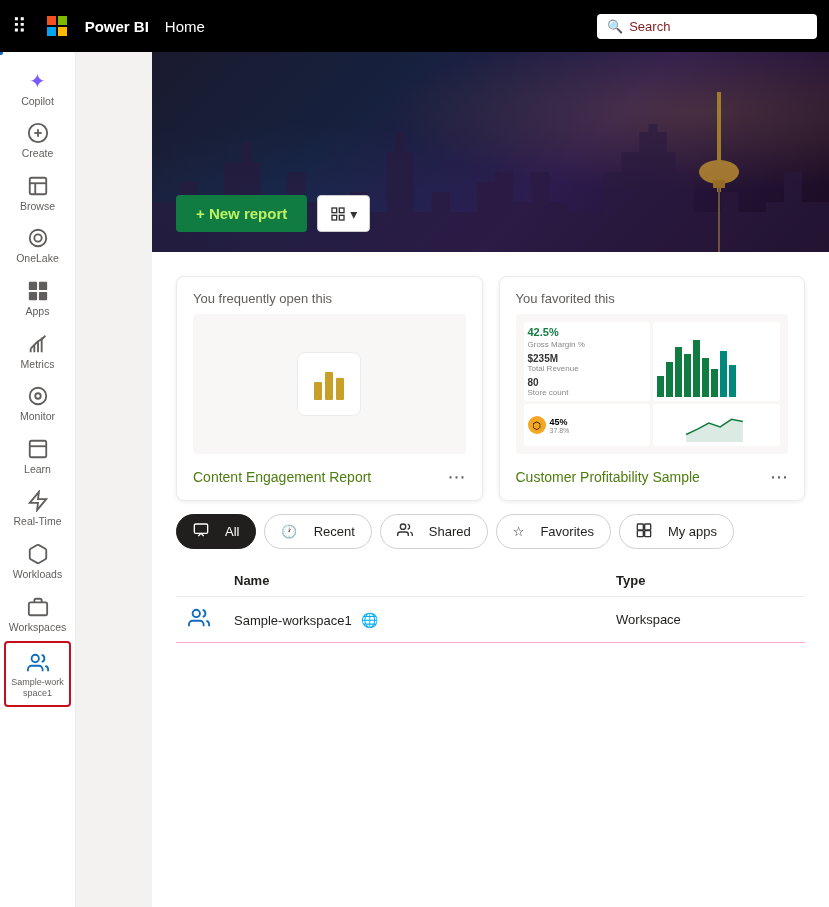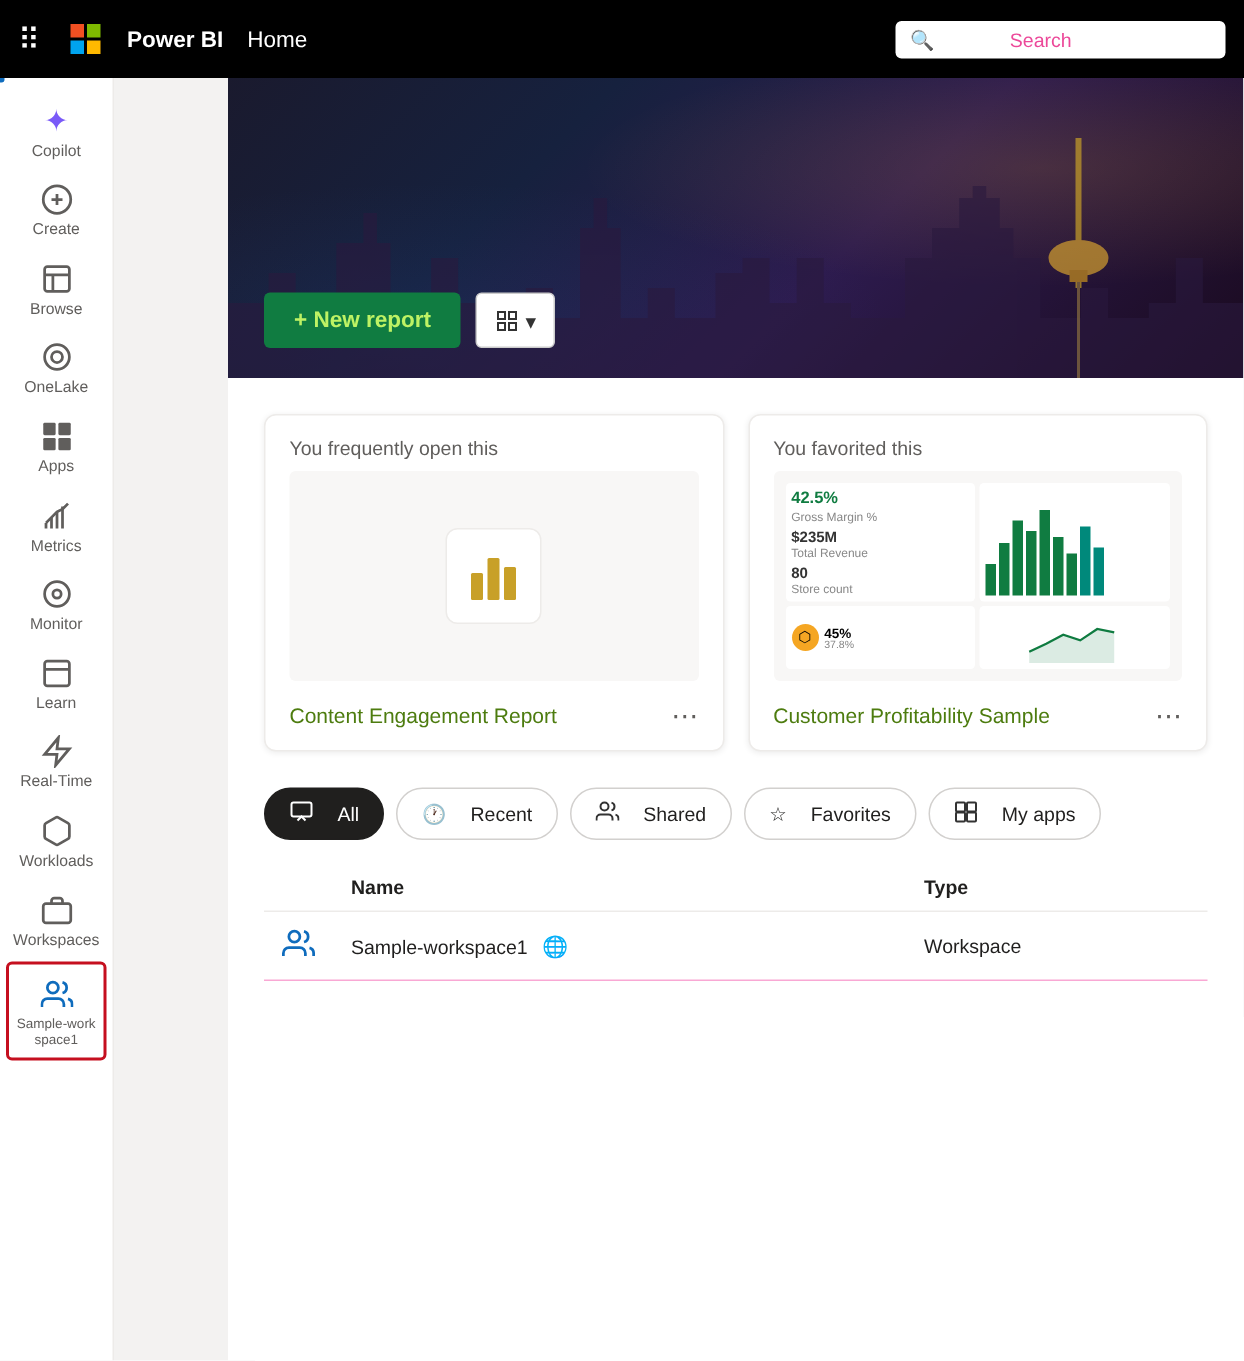--- a/index.html
+++ b/index.html
@@ -147,21 +147,21 @@
     
     .content { padding: 24px 24px 16px; }
 
     .section-title { font-size: 20px; font-weight: 600; color: #201f1e; margin-bottom: 16px; }
 
     
     .recommended-grid {
       display: grid;
       grid-template-columns: 1fr 1fr;
       gap: 16px;
-      margin-bottom: 24px;
+      margin-bottom: 13px;
     }
     .rec-card {
       border: 1px solid #edebe9;
       border-radius: 8px;
       overflow: hidden;
       background: #fff;
       box-shadow: 0 1px 4px rgba(0,0,0,0.08);
     }
     .rec-card-header { padding: 14px 16px 8px; font-size: 13px; color: #605e5c; }
     .rec-card-preview {
@@ -256,21 +256,21 @@
   <div class="topbar-ms-logo">
     <div class="ms-sq" style="background:#f25022;"></div>
     <div class="ms-sq" style="background:#7fba00;"></div>
     <div class="ms-sq" style="background:#00a4ef;"></div>
     <div class="ms-sq" style="background:#ffb900;"></div>
   </div>
   <span class="topbar-brand"><strong>Power BI</strong></span>
   <span class="topbar-page">Home</span>
   <div class="topbar-search">
     <span>🔍</span>
-    <span style="color:#ec4899;margin-left:44px;">Search</span>
+    <span style="color:#7f1d1d;">Search</span>
   </div>
 </div>
 
 <div class="sidebar">
   <div class="sidebar-scroll">
 
     <div class="sidebar-item active">
       <div class="sidebar-icon">
         <svg width="22" height="22" viewBox="0 0 24 24" fill="#0f6cbd">
             <path d="M10 20v-6h4v6h5v-8h3L12 3 2 12h3v8z"></path>

